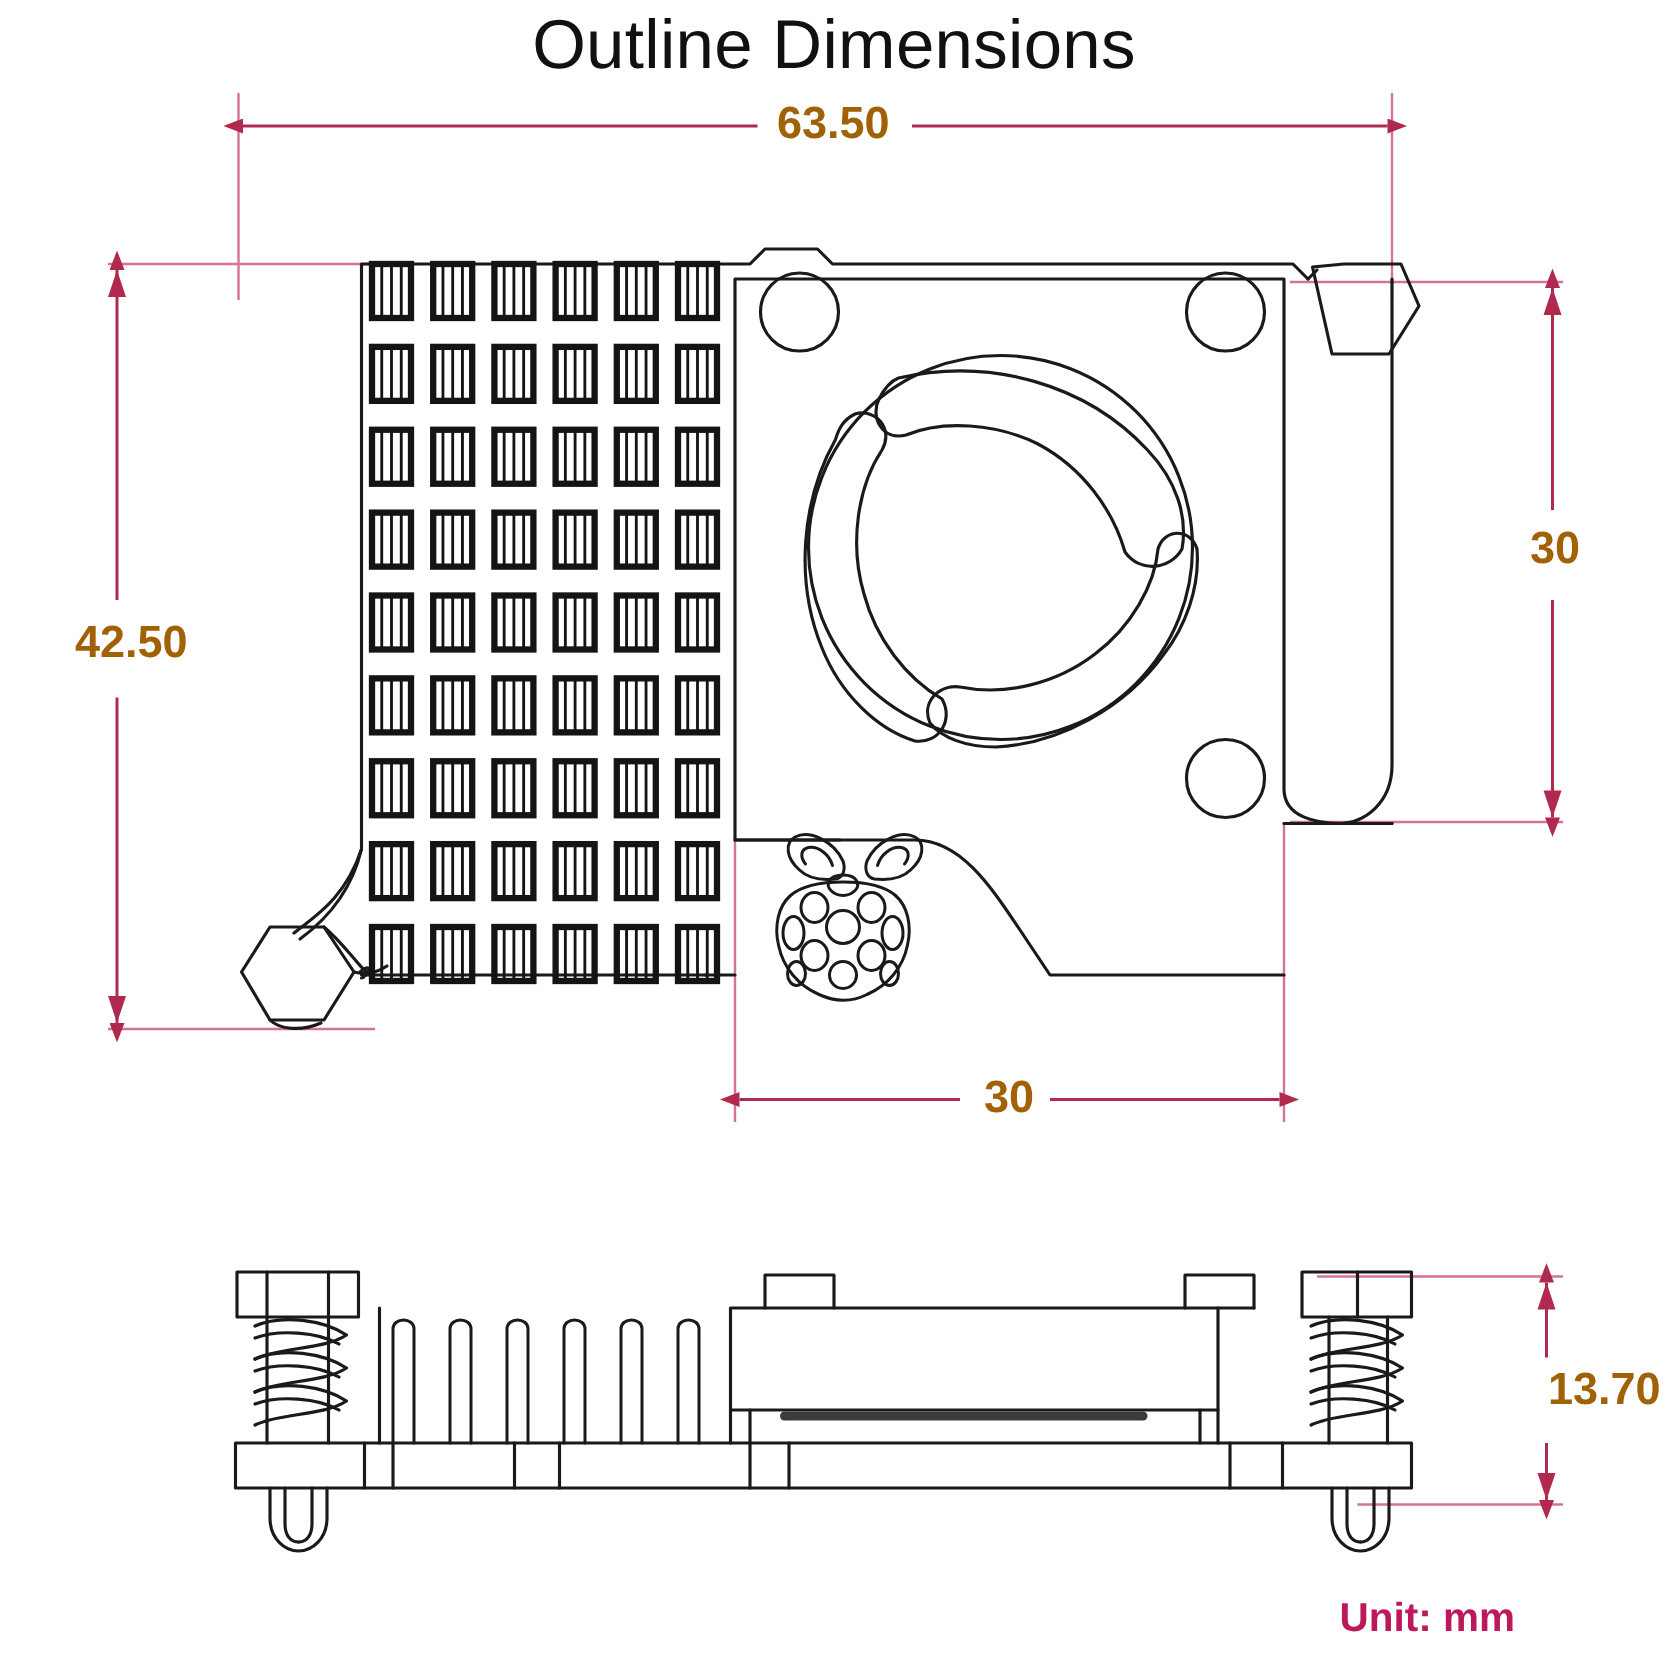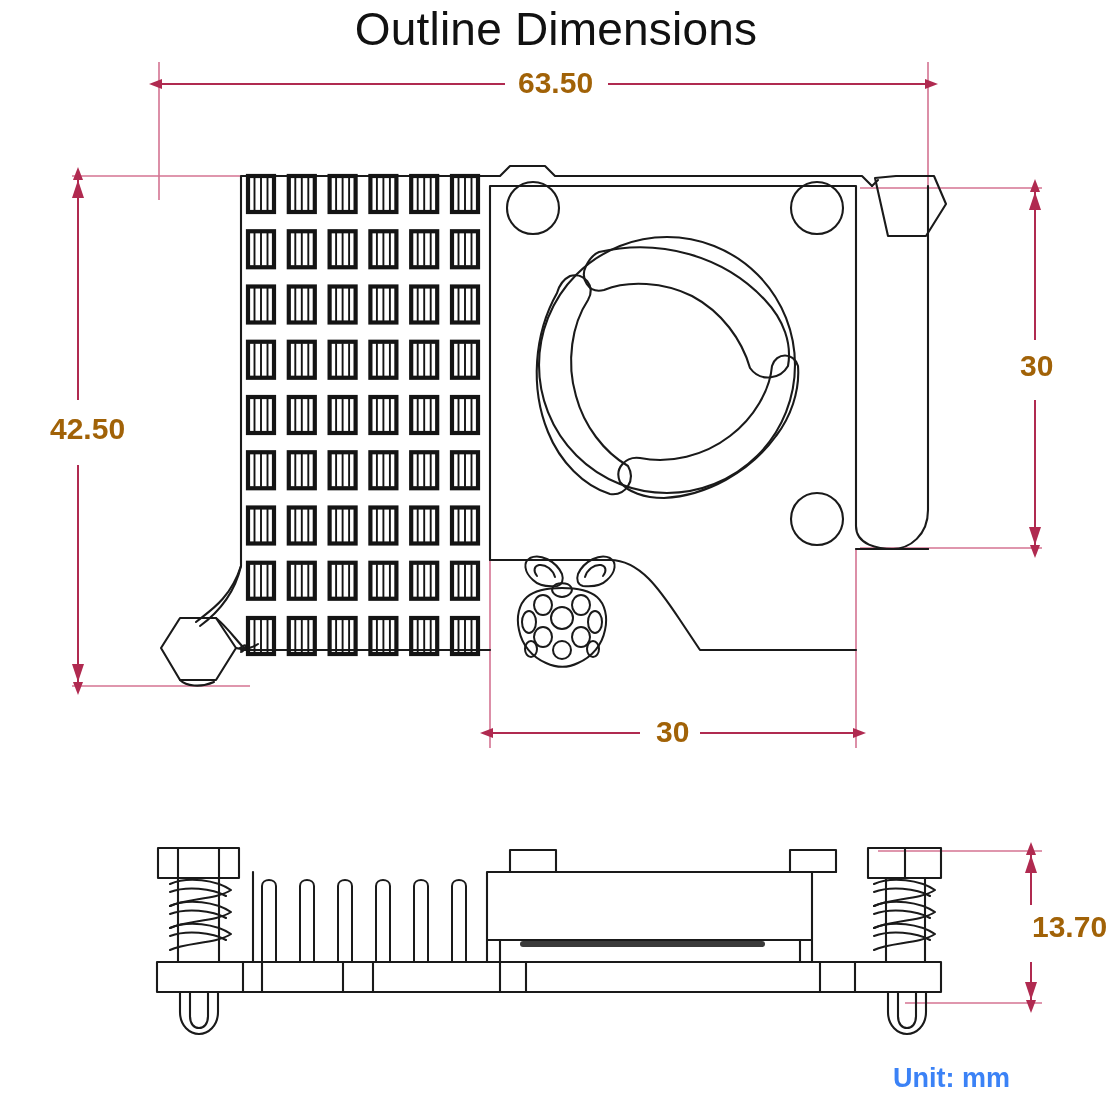--- a/index.html
+++ b/index.html
@@ -22,21 +22,21 @@
     color:#a16207;
     font-weight:bold;
     font-family:"Liberation Sans","DejaVu Sans",sans-serif;
     white-space:nowrap;
     background:#ffffff;
     padding:0 6px;
     line-height:1;
   }
   .unitlabel{
     position:absolute;
-    color:#3b82f6;
+    color:#be185d;
     font-weight:bold;
     font-size:27px;
     font-family:"Liberation Sans","DejaVu Sans",sans-serif;
     white-space:nowrap;
   }
 </style>
 </head>
 <body>
 
 <div id="stage">

